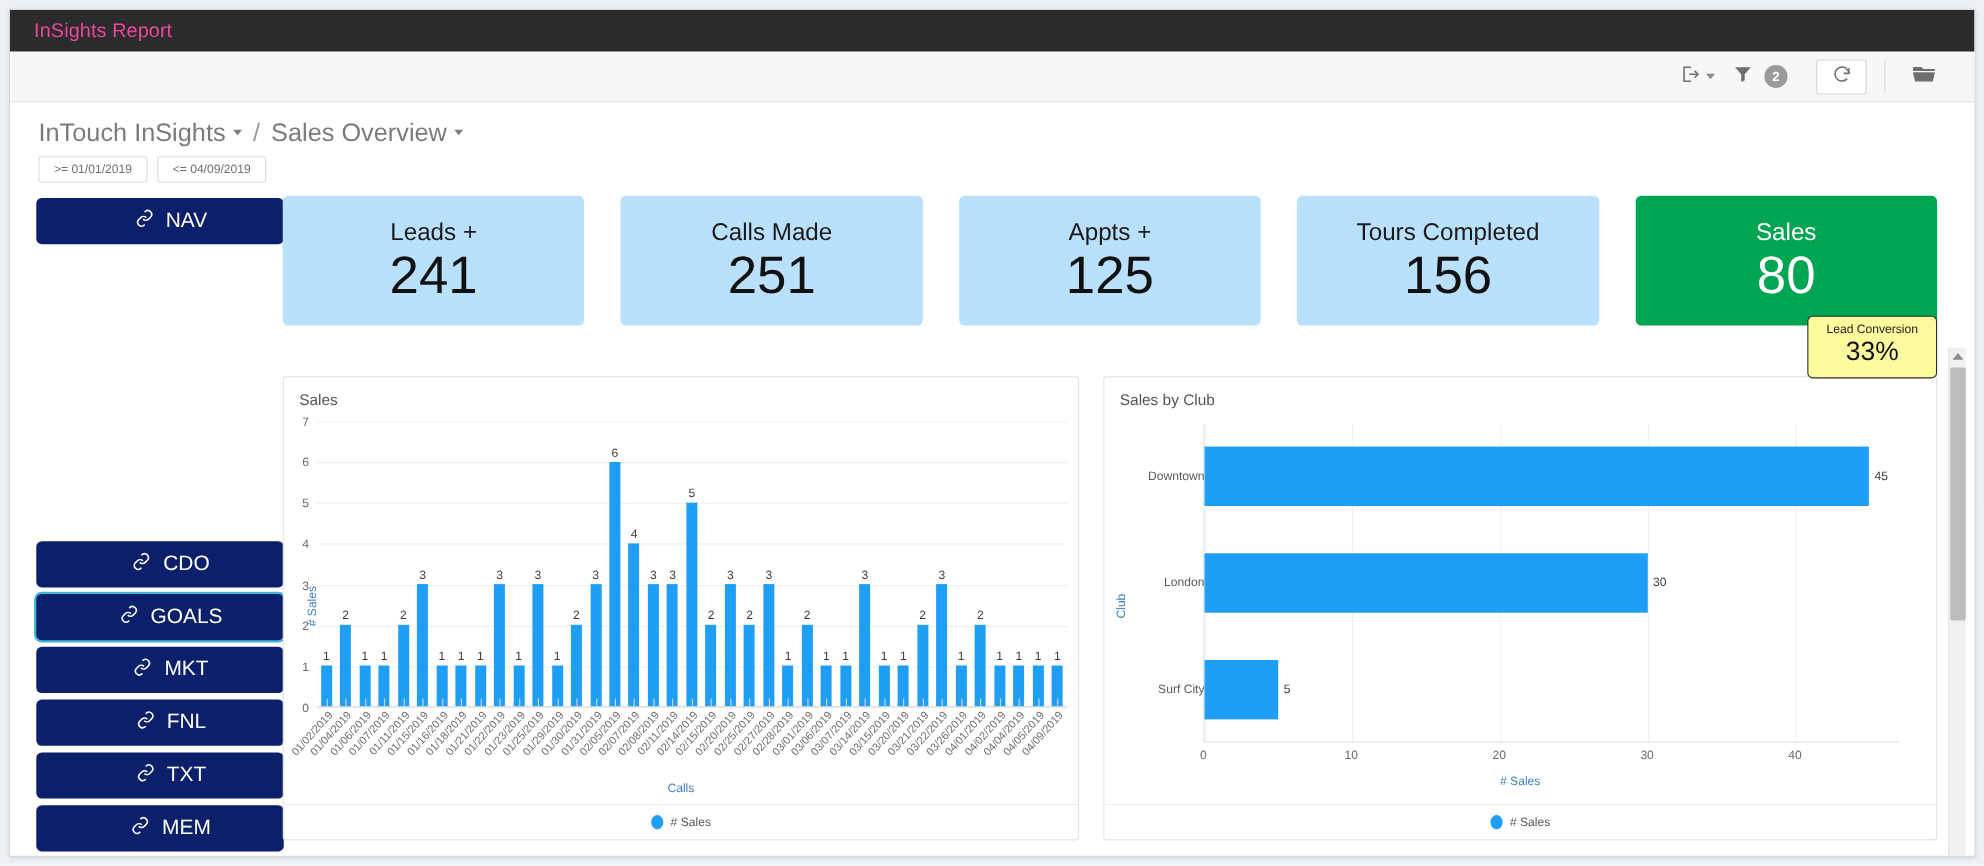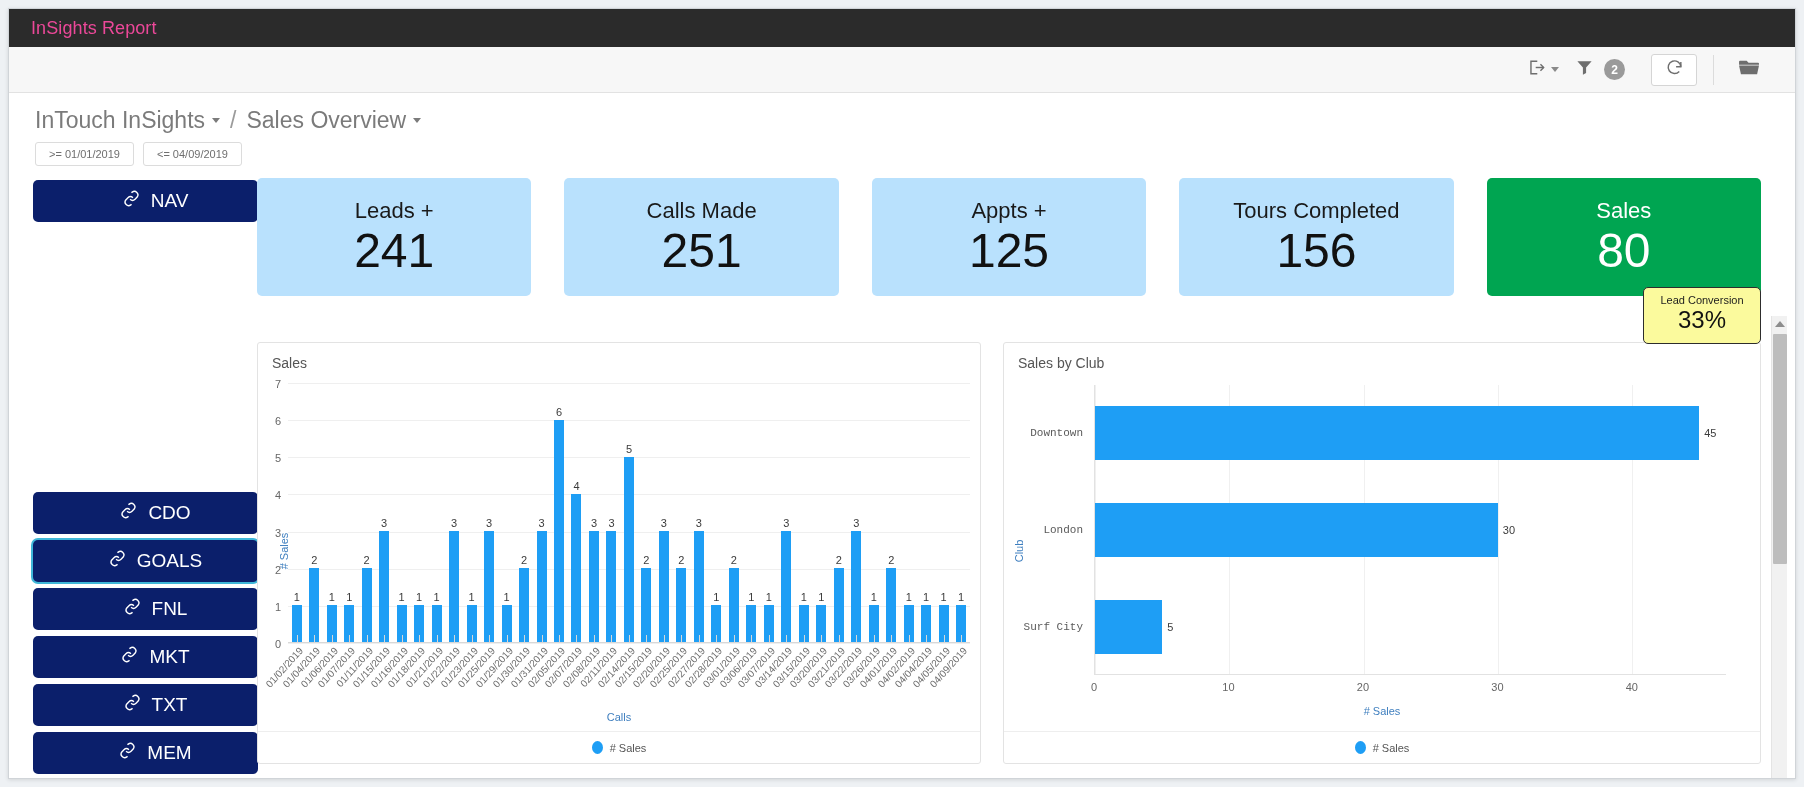--- a/index.html
+++ b/index.html
@@ -279,24 +279,23 @@
     border-left: 1px solid #f0f0f0;
   }
   .hc-rows {
     position: absolute; inset: 0;
     display: flex; flex-direction: column;
     justify-content: space-around;
   }
   .hc-row { position: relative; height: 54px; display: flex; align-items: center; }
   .hc-name {
     position: absolute;
-    right: 100%; padding-right: 12px;
+    right: 100%; 
     font-size: 11px; color: #5a5a5a;
     white-space: nowrap;
-    font-family: Liberation Mono, monospace;
   }
   .hc-bar { height: 54px; background: #1e9ef5; }
   .hc-val { font-size: 11px; color: #3b3b3b; padding-left: 5px; }
   .hc-axis {
     position: absolute;
     left: 90px; right: 34px; bottom: 56px;
     border-top: 1px solid #e2e2e2;
   }
   .hc-xticks {
     position: absolute;
@@ -432,30 +431,30 @@
           </span>
           <span>GOALS</span>
         </div>
         <div class="nav-btn">
           <span class="link-icon">
             <svg width="17" height="17" viewBox="0 0 24 24" fill="none" stroke="#fff" stroke-width="2">
                 <path d="M10 13a5 5 0 0 0 7 0l3-3a5 5 0 0 0-7-7l-1 1"></path>
                 <path d="M14 11a5 5 0 0 0-7 0l-3 3a5 5 0 0 0 7 7l1-1"></path>
               </svg>
           </span>
-          <span>FNL</span>
+          <span>MKT</span>
         </div>
         <div class="nav-btn">
           <span class="link-icon">
             <svg width="17" height="17" viewBox="0 0 24 24" fill="none" stroke="#fff" stroke-width="2">
                 <path d="M10 13a5 5 0 0 0 7 0l3-3a5 5 0 0 0-7-7l-1 1"></path>
                 <path d="M14 11a5 5 0 0 0-7 0l-3 3a5 5 0 0 0 7 7l1-1"></path>
               </svg>
           </span>
-          <span>MKT</span>
+          <span>FNL</span>
         </div>
         <div class="nav-btn">
           <span class="link-icon">
             <svg width="17" height="17" viewBox="0 0 24 24" fill="none" stroke="#fff" stroke-width="2">
                 <path d="M10 13a5 5 0 0 0 7 0l3-3a5 5 0 0 0-7-7l-1 1"></path>
                 <path d="M14 11a5 5 0 0 0-7 0l-3 3a5 5 0 0 0 7 7l1-1"></path>
               </svg>
           </span>
           <span>TXT</span>
         </div>

